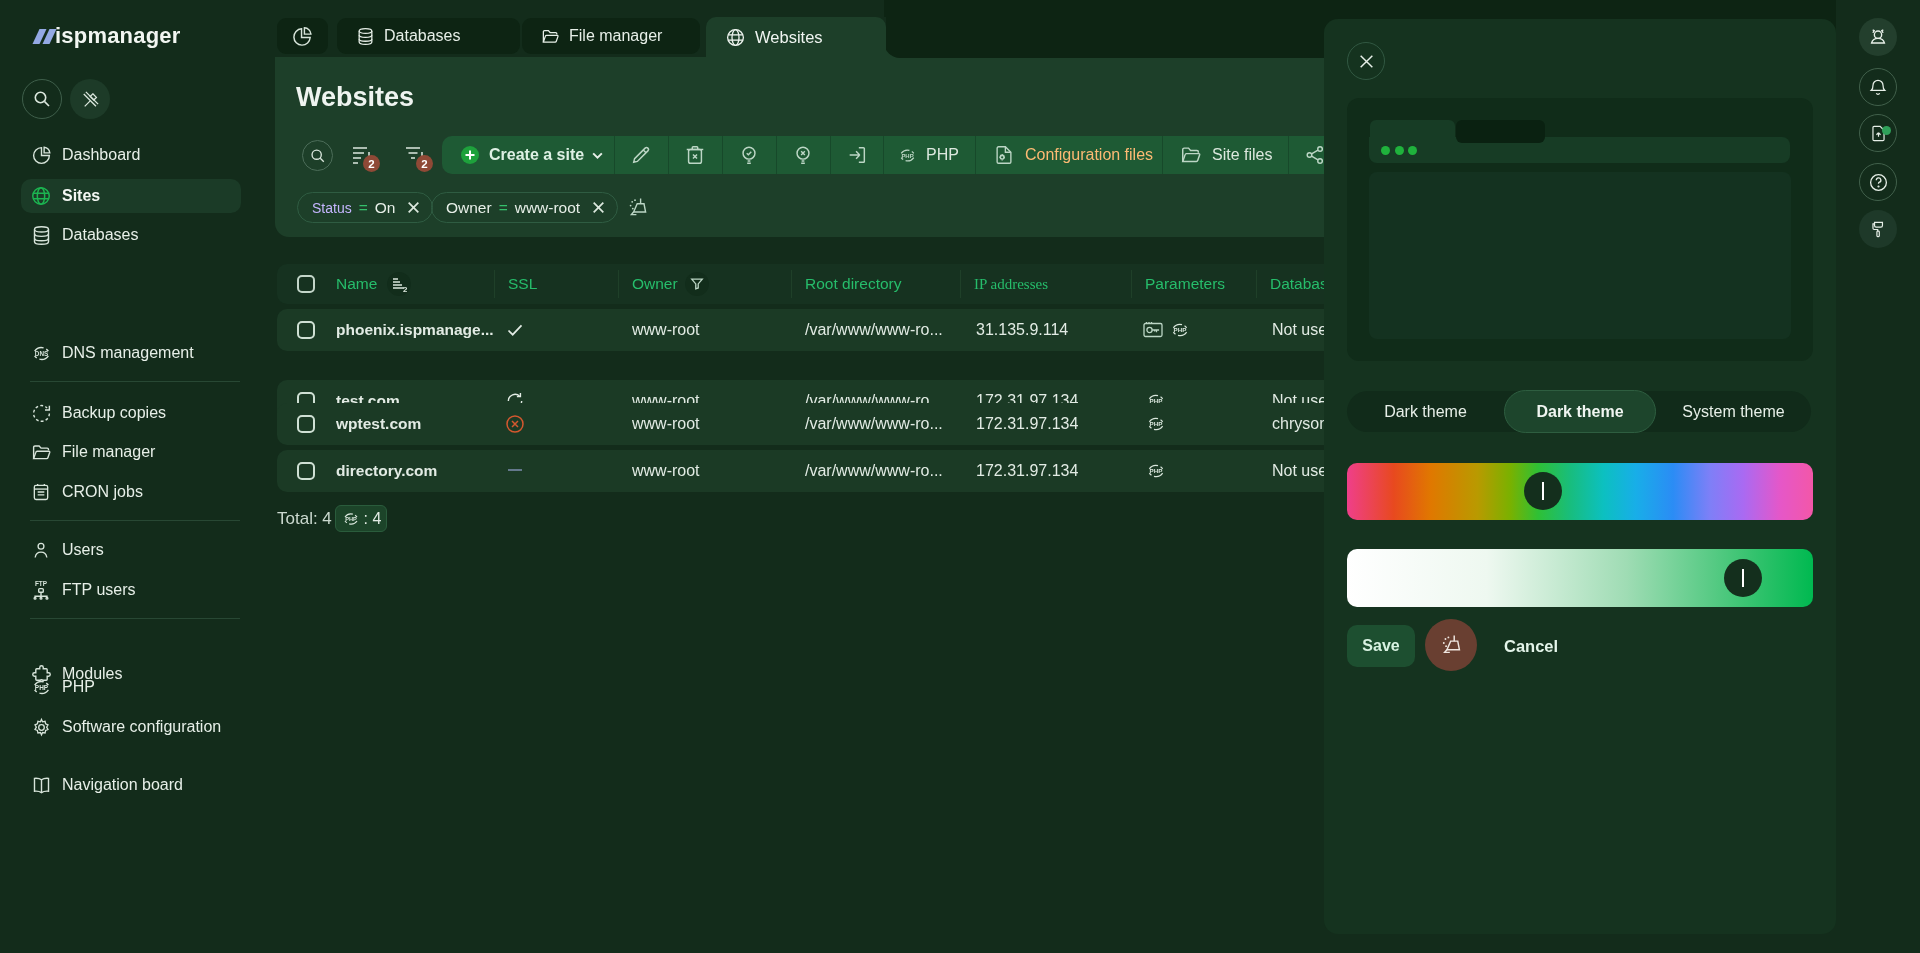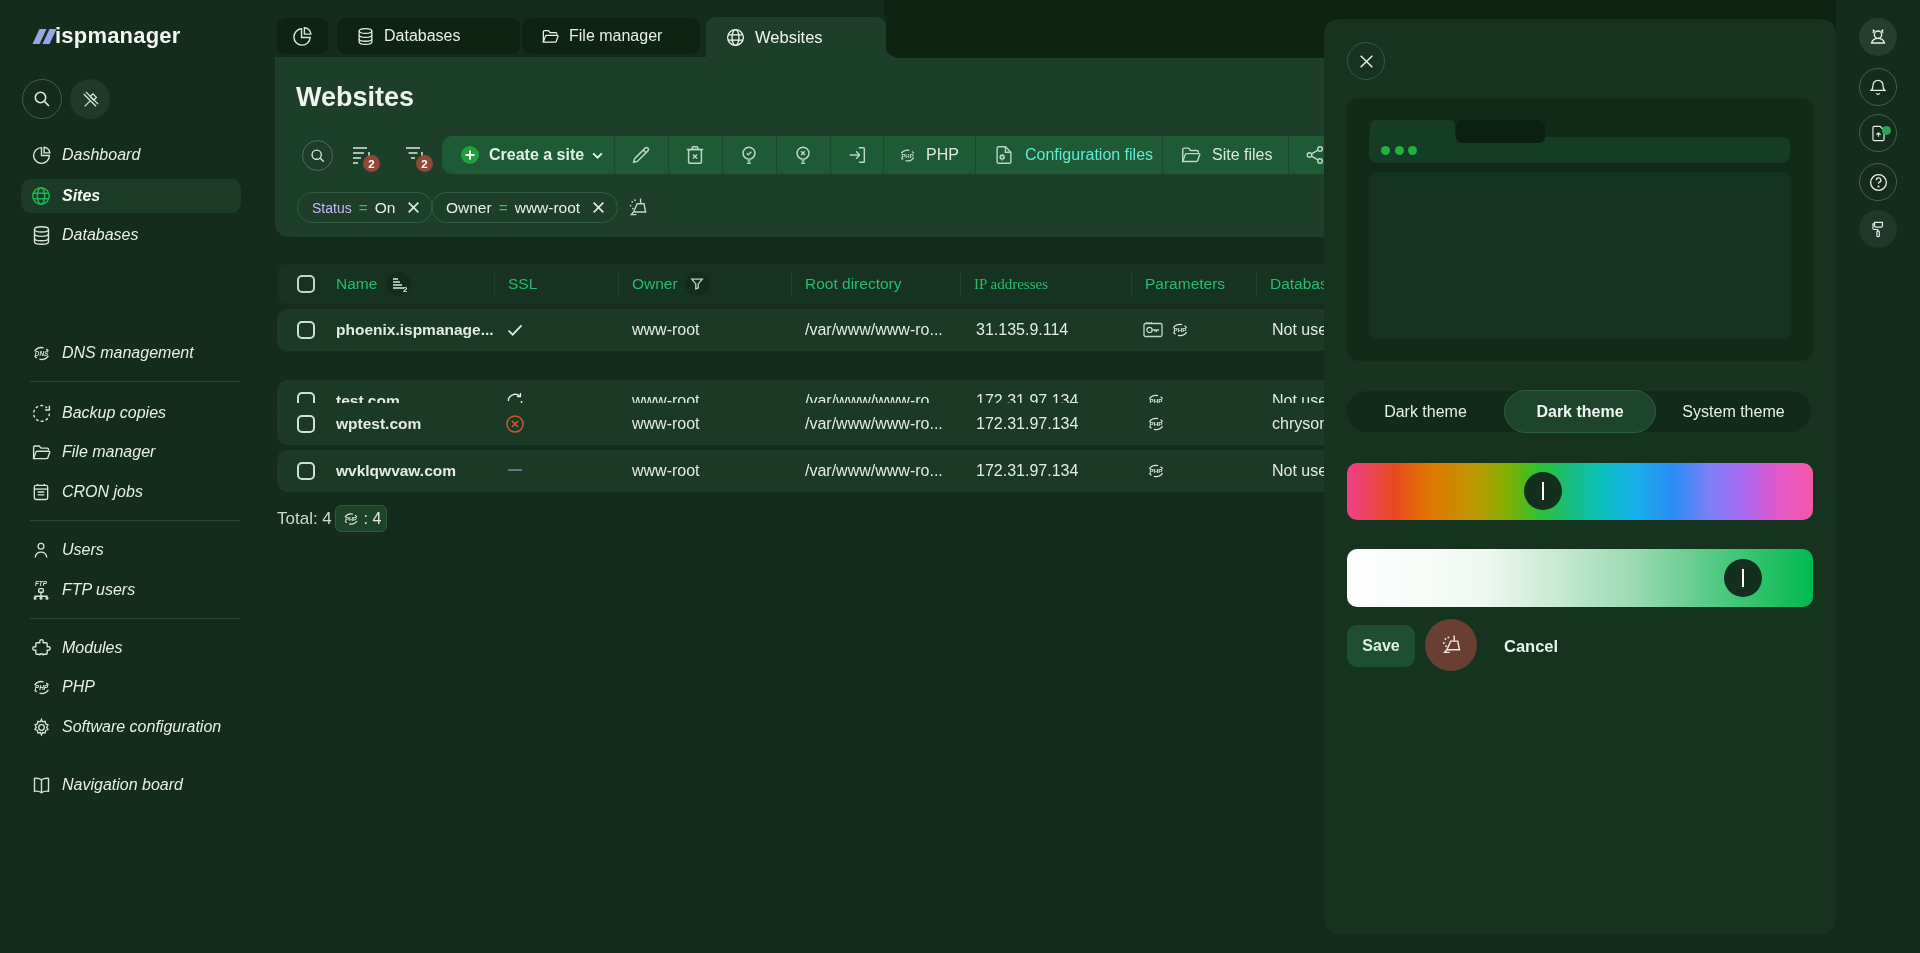--- a/index.html
+++ b/index.html
@@ -1,20 +1,20 @@
 <!DOCTYPE html>
 <html><head>
 <meta charset="utf-8">
 <style>
   * { margin:0; padding:0; box-sizing:border-box; }
   html,body { width:1920px; height:953px; overflow:hidden; }
   body { background:#132c1b; font-family:"Liberation Sans", sans-serif; color:#e9f1ea; position:relative; }
   .abs { position:absolute; }
   svg { display:block; }
-  .mi { position:absolute; left:0; width:243px; height:40px; display:flex; align-items:center;font-style:italic; }
+  .mi { position:absolute; left:0; width:243px; height:40px; display:flex; align-items:center; }
   .mi .ic { position:absolute; left:29px; width:24px; height:24px; display:flex; align-items:center; justify-content:center; }
   .mi .tx { position:absolute; left:62px; font-size:16px; color:#e7efe8; white-space:nowrap; }
   .sep { position:absolute; left:30px; width:210px; height:1px; background:#284834; }
   .tabB { position:absolute; top:18px; height:36px; background:#0d2413; border-radius:9px; display:flex; align-items:center; }
   .tabB .tx { font-size:16px; color:#e7efe8; white-space:nowrap; }
   .row { position:absolute; left:277px; width:1559px; height:42px; background:#1b3a25; border-radius:10px 0 0 10px; }
   .cbx { position:absolute; width:18px; height:18px; border:2px solid #cfe0d4; border-radius:5px; }
   .rt { position:absolute; font-size:16px; color:#e2ebe4; white-space:nowrap; top:50%; transform:translateY(-50%); }
   .hsep { position:absolute; top:6px; width:1px; height:28px; background:#1f4029; }
 </style>
@@ -139,21 +139,21 @@
           <rect x="9.5" y="10.5" width="5" height="4" rx="1"></rect>
           <path d="M12 14.5v3M5.5 20.5v-1.7h13v1.7M12 17.5v3"></path>
           <circle cx="5.5" cy="21" r="1"></circle>
           <circle cx="12" cy="21" r="1"></circle>
           <circle cx="18.5" cy="21" r="1"></circle>
         </svg>
       </span>
     <span class="tx">FTP users</span>
   </div>
   <div class="sep" style="top:618px;"></div>
-  <div class="mi" style="top:628px;">
+  <div class="mi" style="top:654px;">
     <span class="ic">
         <svg width="21" height="21" viewBox="0 0 24 24" fill="none" stroke="#d7e4da" stroke-width="1.6">
           <path d="M10 4a2 2 0 1 1 4 0v1.5h3.5a1 1 0 0 1 1 1V10H20a2 2 0 1 1 0 4h-1.5v3.5a1 1 0 0 1-1 1H14V20a2 2 0 1 0-4 0v-1.5H6.5a1 1 0 0 1-1-1V14H4a2 2 0 1 1 0-4h1.5V6.5a1 1 0 0 1 1-1H10z"></path>
         </svg>
       </span>
     <span class="tx">Modules</span>
   </div>
   <div class="mi" style="top:667px;">
     <span class="ic">
         <svg width="23" height="23" viewBox="0 0 24 24" fill="none" stroke="#d7e4da" stroke-width="1.4">
@@ -311,21 +311,21 @@
   <div class="abs rt" style="left:484px; color:#dce8de;">PHP</div>
 
   <div class="abs" style="left:551px; top:8px;">
       <svg width="22" height="22" viewBox="0 0 24 24" fill="none" stroke="#bcd6c5" stroke-width="1.5">
         <path d="M13.5 3H6a1.5 1.5 0 0 0-1.5 1.5v15A1.5 1.5 0 0 0 6 21h12a1.5 1.5 0 0 0 1.5-1.5V9z"></path>
         <path d="M13.5 3v6h6"></path>
         <circle cx="10" cy="14.5" r="2"></circle>
         <path d="M10 11v1.2m0 4.6V18m3-3.5h-1.2m-3.6 0H7m5.1-2.5l-.9.9m-2.4 2.4l-.9.9m4.2 0l-.9-.9m-2.4-2.4l-.9-.9"></path>
       </svg>
     </div>
-  <div class="abs rt" style="left:583px; color:#5eead4;">Configuration files</div>
+  <div class="abs rt" style="left:583px; color:#fdba74;">Configuration files</div>
 
   <div class="abs" style="left:738px; top:8px;">
       <svg width="22" height="22" viewBox="0 0 24 24" fill="none" stroke="#bcd6c5" stroke-width="1.6">
         <path d="M3 19V6a1.5 1.5 0 0 1 1.5-1.5h4.8L11.5 7h7A1.5 1.5 0 0 1 20 8.5v1"></path>
         <path d="M3 19l2.6-7.4A1.5 1.5 0 0 1 7 10.5h13.5a1 1 0 0 1 .95 1.3L19.3 18a1.5 1.5 0 0 1-1.4 1z"></path>
       </svg>
     </div>
   <div class="abs rt" style="left:770px; color:#dce8de;">Site files</div>
 
   <div class="abs" style="left:862px; top:8px;">
@@ -460,21 +460,21 @@
       <svg width="22" height="22" viewBox="0 0 24 24" fill="none" stroke="#d9e6dc" stroke-width="1.4">
         <path d="M4.8 9.6a8.8 8.8 0 0 1 14.4 0" stroke-dasharray="10.5 3"></path>
         <path d="M19.2 14.4a8.8 8.8 0 0 1-14.4 0" stroke-dasharray="10.5 3"></path>
         <text x="12" y="14.5" text-anchor="middle" font-size="6.8" font-family="Liberation Sans" font-weight="bold" fill="#d9e6dc" stroke="none">PHP</text>
       </svg>
     </div>
   <div class="rt" style="left:995px;">chryson...</div>
 </div>
 <div class="row" style="top:450px;">
   <div class="cbx" style="left:20px; top:12px;"></div>
-  <div class="rt" style="left:59px; font-weight:bold; font-size:15.5px;">wvklqwvaw.com</div>
+  <div class="rt" style="left:59px; font-weight:bold; font-size:15.5px;">directory.com</div>
   <div class="abs" style="left:231px; top:19px; width:14px; height:2px; background:#64788c;"></div>
   <div class="rt" style="left:355px;">www-root</div>
   <div class="rt" style="left:528px;">/var/www/www-ro...</div>
   <div class="rt" style="left:699px;">172.31.97.134</div>
   <div class="abs" style="left:868px; top:10px;">
       <svg width="22" height="22" viewBox="0 0 24 24" fill="none" stroke="#d9e6dc" stroke-width="1.4">
         <path d="M4.8 9.6a8.8 8.8 0 0 1 14.4 0" stroke-dasharray="10.5 3"></path>
         <path d="M19.2 14.4a8.8 8.8 0 0 1-14.4 0" stroke-dasharray="10.5 3"></path>
         <text x="12" y="14.5" text-anchor="middle" font-size="6.8" font-family="Liberation Sans" font-weight="bold" fill="#d9e6dc" stroke="none">PHP</text>
       </svg>

